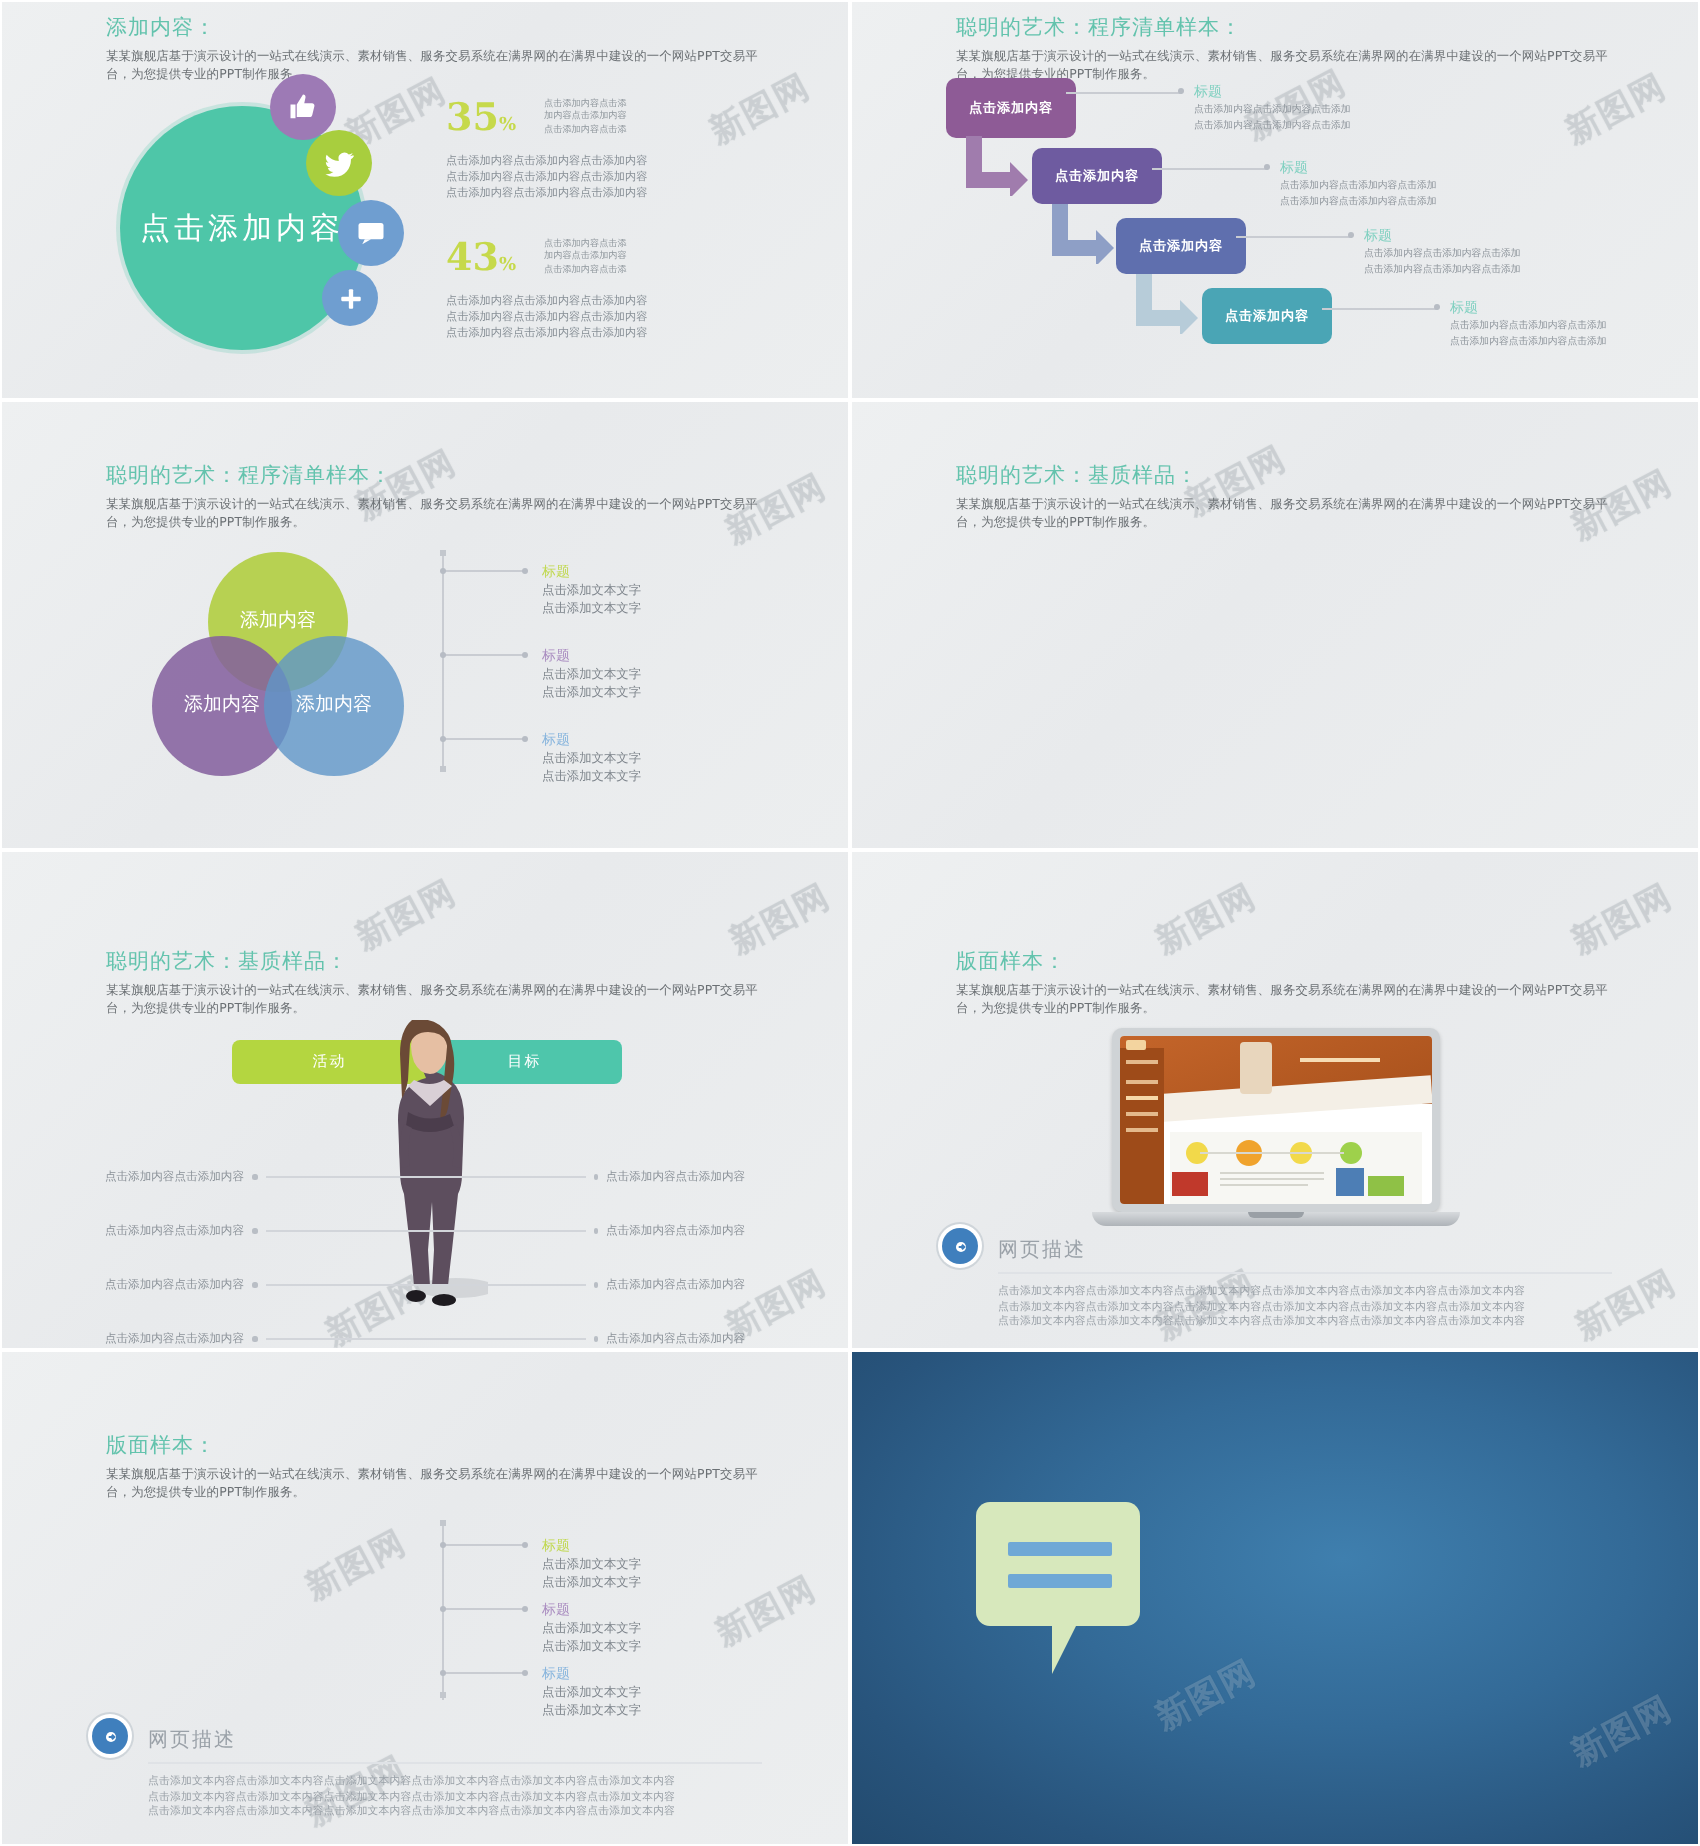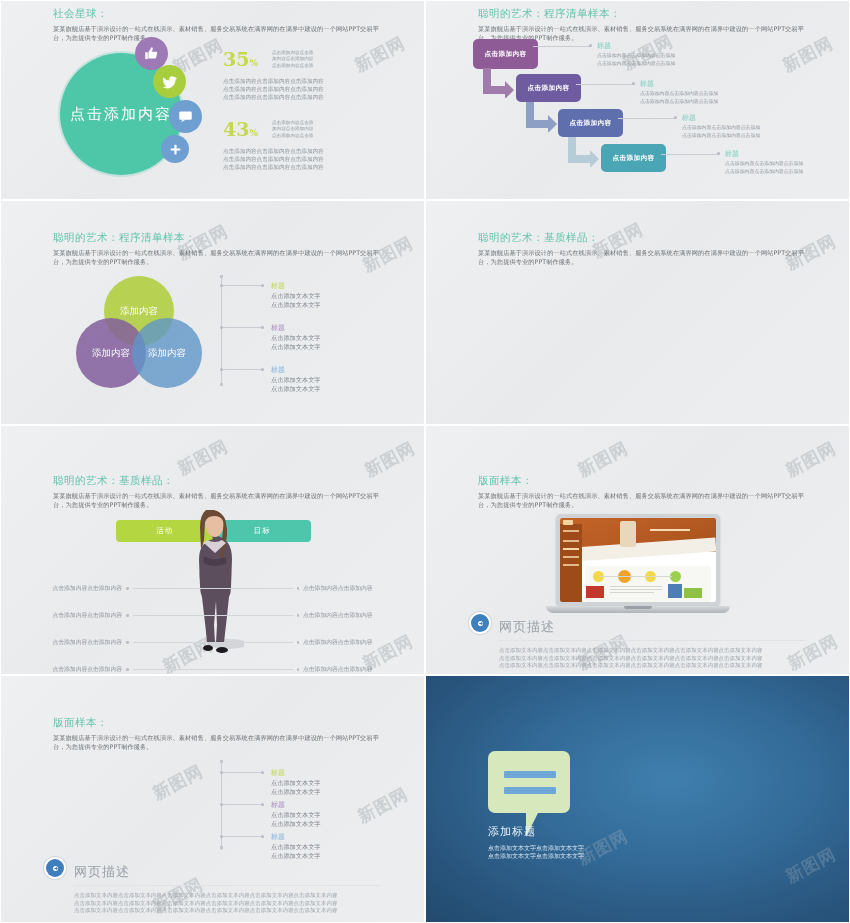--- a/index.html
+++ b/index.html
@@ -135,21 +135,21 @@
   .lrow .lbl { font-size:5.8px; color:#8b9299; white-space:nowrap; }
   .lrow .ln { flex:1; height:1px; background:#d2d5da; margin:0 4px; }
   .lrow .pdot { width:2.5px; height:2.5px; background:#b9bec5; border-radius:50%; }
 
   
   .desc { position:absolute; left:470px; width:335px; }
   .desc .icon { position:absolute; left:0; top:-4px; width:18px; height:18px; border-radius:50%;
                 background:#3f7fbd; display:flex; align-items:center; justify-content:center;
                 box-shadow: 0 0 0 2px #ffffff, 0 0 0 3px #cfd5da; }
   .desc .icon svg{display:block;}
-  .desc .ttl { margin-left:28px; font-size:13px; color:#9aa1a8; letter-spacing:1px;
+  .desc .ttl { margin-left:28px; font-size:10px; color:#9aa1a8; letter-spacing:1px;
                font-family:Liberation Serif, serif;
                border-bottom:1px solid #dfe2e6; padding-bottom:4px; }
   .desc .body { margin-left:28px; margin-top:6px; }
   .desc .body div { font-size:5.4px; line-height:7.6px; color:#9aa1a8; letter-spacing:0.1px;}
   .lid { position:absolute; left:10px; top:0; width:164px; height:92px; background:#cfd3d6;
          border-radius:5px; padding:4px; box-shadow:0 1px 2px rgba(0,0,0,0.18); }
   .screen { width:100%; height:100%; background:#fff; border-radius:2px; overflow:hidden; position:relative; }
   .base { position:absolute; left:0; top:92px; width:184px; height:7px;
           background:linear-gradient(#d7dadd,#aeb3b8); border-radius:0 0 8px 8px; }
   .base::after{content:"";position:absolute;left:78px;top:0;width:28px;height:3px;background:#9aa0a6;border-radius:0 0 4px 4px;}
@@ -170,21 +170,21 @@
 </head>
 <body>
 
 <div class="grid">
 
   <div class="slide">
     <div class="wm g" style="left:170px;top:44px;">新图网</div>
     <div class="wm g" style="left:352px;top:42px;">新图网</div>
 
     <div class="head">
-      <h2>社会星球：</h2>
+      <h2>添加内容：</h2>
       <p>某某旗舰店基于演示设计的一站式在线演示、素材销售、服务交易系统在满界网的在满界中建设的一个网站PPT交易平台，为您提供专业的PPT制作服务。</p>
     </div>
 
     <div class="planet">
       <span class="planet-txt">点击添加内容</span>
     </div>
 
     <div class="bub b1">
       <svg width="15" height="15" viewBox="0 0 24 24" fill="#fff">
           <path d="M2 10h4v11H2z"></path>
@@ -540,20 +540,15 @@
 
   <div class="slide dark">
     <div class="wm d" style="left:150px;top:160px;">新图网</div>
     <div class="wm d" style="left:358px;top:178px;">新图网</div>
 
     <div class="bubble">
       <div class="bline bl1"></div>
       <div class="bline bl2"></div>
     </div>
 
-    <div class="dark-txt">
-      <h3>添加标题</h3>
-      <div>点击添加文本文字点击添加文本文字</div>
-      <div>点击添加文本文字点击添加文本文字</div>
-    </div>
   </div>
 
 </div>
 
 </body></html>

